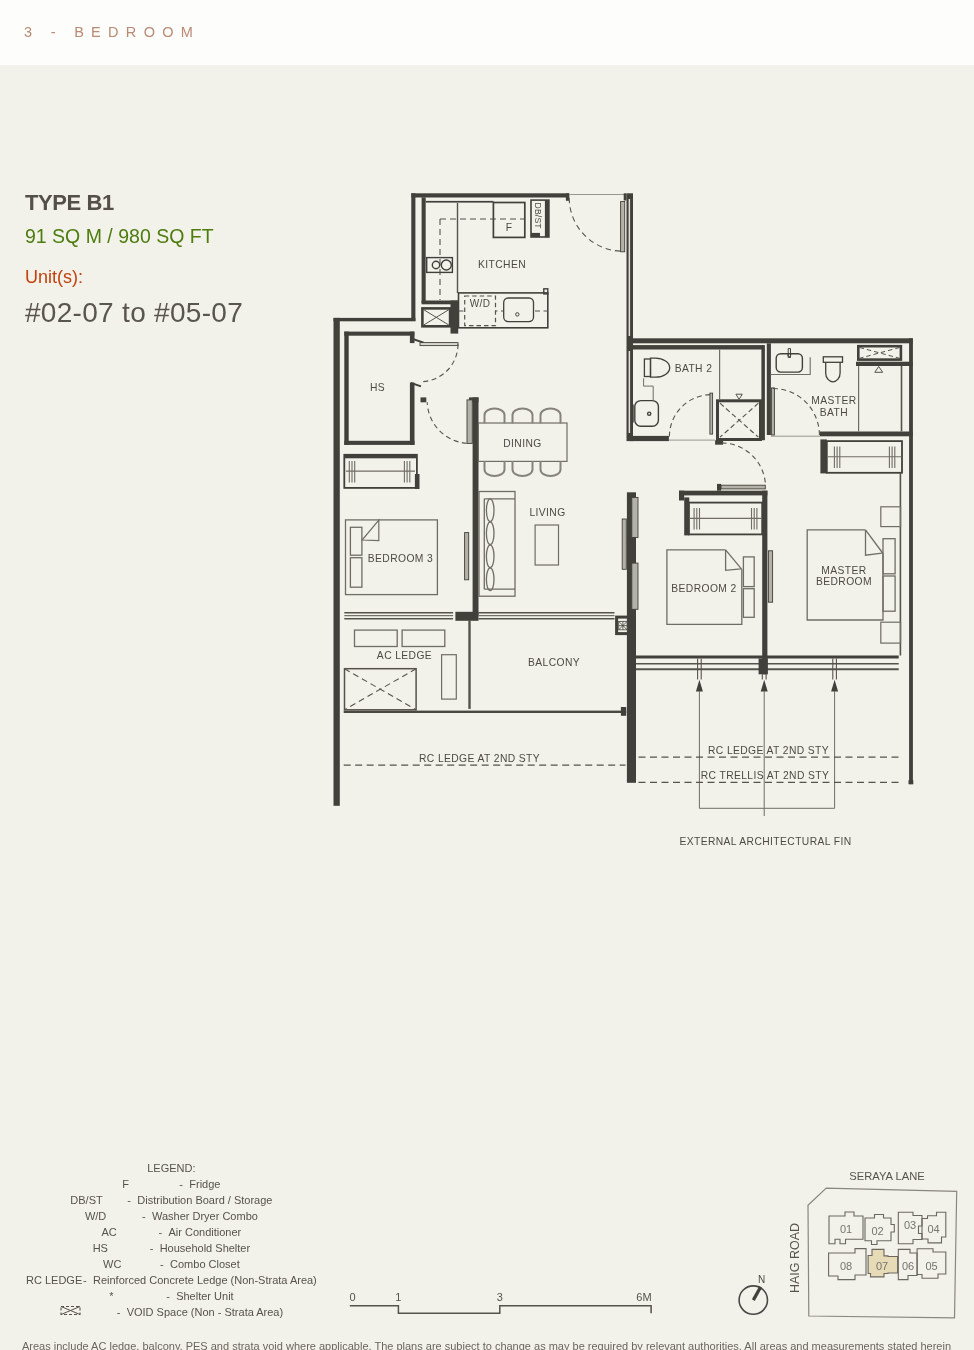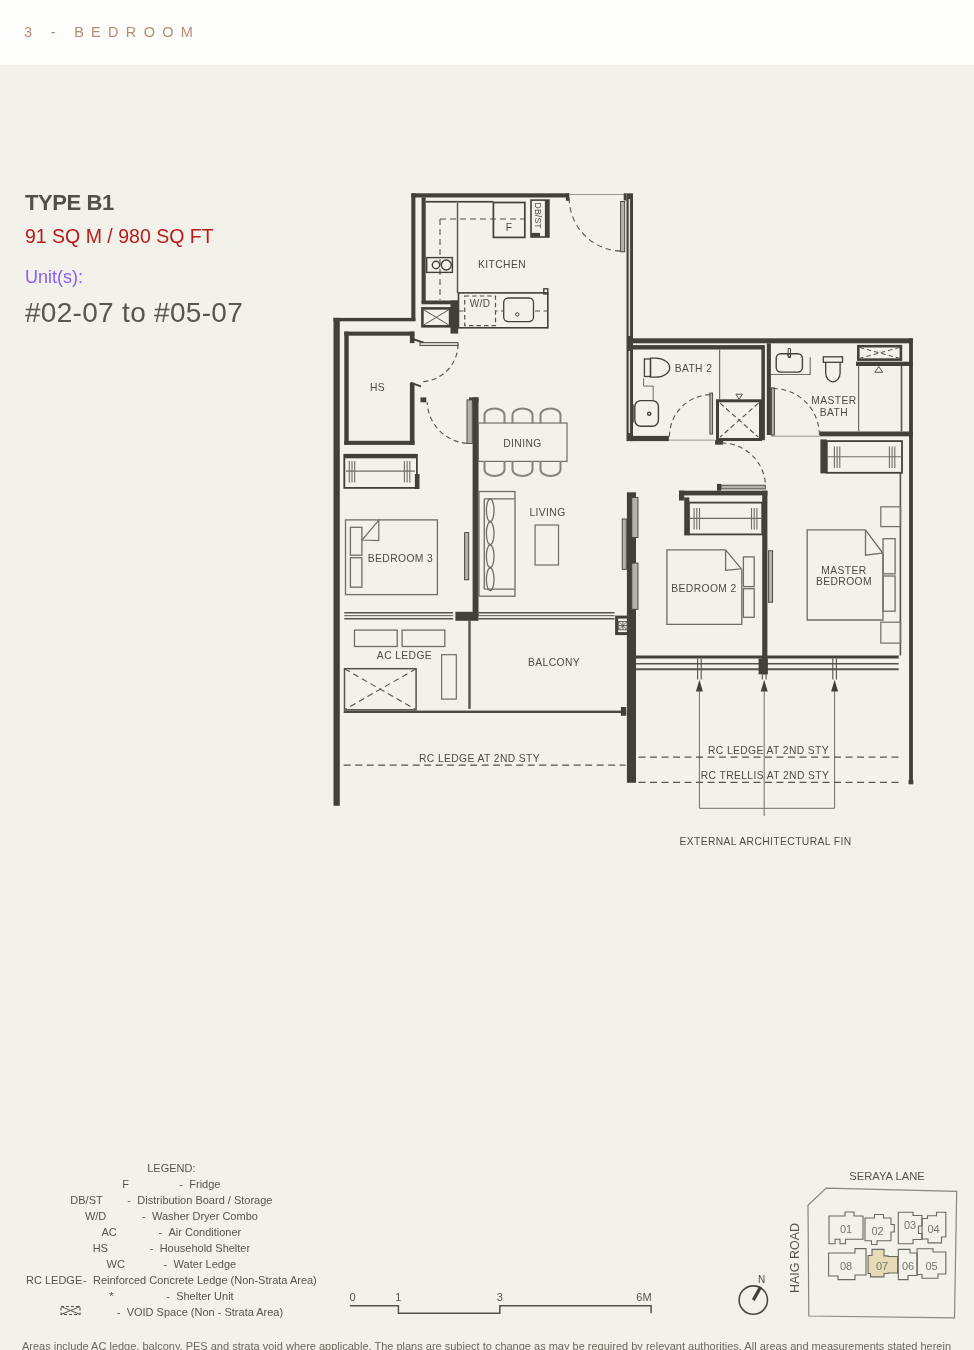--- a/index.html
+++ b/index.html
@@ -1,22 +1,22 @@
 <!DOCTYPE html>
 <html><head>
 <meta charset="utf-8">
 <style>
   html,body{margin:0;padding:0;}
   body{width:974px;height:1350px;font-family:"Liberation Sans",sans-serif;background:#fdfdfb;}
   .page{position:relative;width:974px;height:1350px;background:#fdfdfb;overflow:hidden;margin-top:12px;}
   .cream{position:absolute;left:0;top:53px;width:974px;height:1297px;background:#f2f1ea;}
   .tag{position:absolute;left:24px;top:12px;font-size:14.5px;letter-spacing:7.3px;color:#b98a74;font-weight:400;}
   .typeb1{position:absolute;left:25px;top:178px;font-size:22px;font-weight:700;letter-spacing:-0.4px;color:#554f49;}
-  .sqm{position:absolute;left:25px;top:212.5px;font-size:19.5px;font-weight:500;color:#b91c1c;}
-  .units{position:absolute;left:25px;top:255px;font-size:18px;font-weight:400;color:#8b5cf6;}
+  .sqm{position:absolute;left:25px;top:212.5px;font-size:19.5px;font-weight:500;color:#4d7c0f;}
+  .units{position:absolute;left:25px;top:255px;font-size:18px;font-weight:400;color:#c2410c;}
   .unitno{position:absolute;left:25px;top:285px;font-size:28px;font-weight:400;color:#5a554e;letter-spacing:0.3px;}
   .legend{position:absolute;left:26px;top:1148px;font-size:11px;color:#57534c;}
   .legend .row{display:flex;height:16.05px;line-height:16.05px;white-space:nowrap;justify-content:center;}
   .legend .c1{width:57px;}
   .legend .c2{width:10px;}
   .disc{position:absolute;left:22px;top:1326px;width:945px;font-size:11px;line-height:17.5px;color:#6b675f;}
   svg{position:absolute;left:0;top:0;}
   text{font-family:"Liberation Sans",sans-serif;}
 </style>
 </head>
@@ -60,21 +60,21 @@
         <span>Air Conditioner</span>
       </div>
     <div class="row">
         <span class="c1">HS</span>
         <span class="c2">-</span>
         <span>Household Shelter</span>
       </div>
     <div class="row">
         <span class="c1">WC</span>
         <span class="c2">-</span>
-        <span>Water Ledge</span>
+        <span>Combo Closet</span>
       </div>
     <div class="row">
         <span class="c1" style="font-size:11px">RC LEDGE</span>
         <span class="c2">-</span>
         <span>Reinforced Concrete Ledge (Non-Strata Area)</span>
       </div>
     <div class="row">
         <span class="c1">*</span>
         <span class="c2">-</span>
         <span>Shelter Unit</span>

